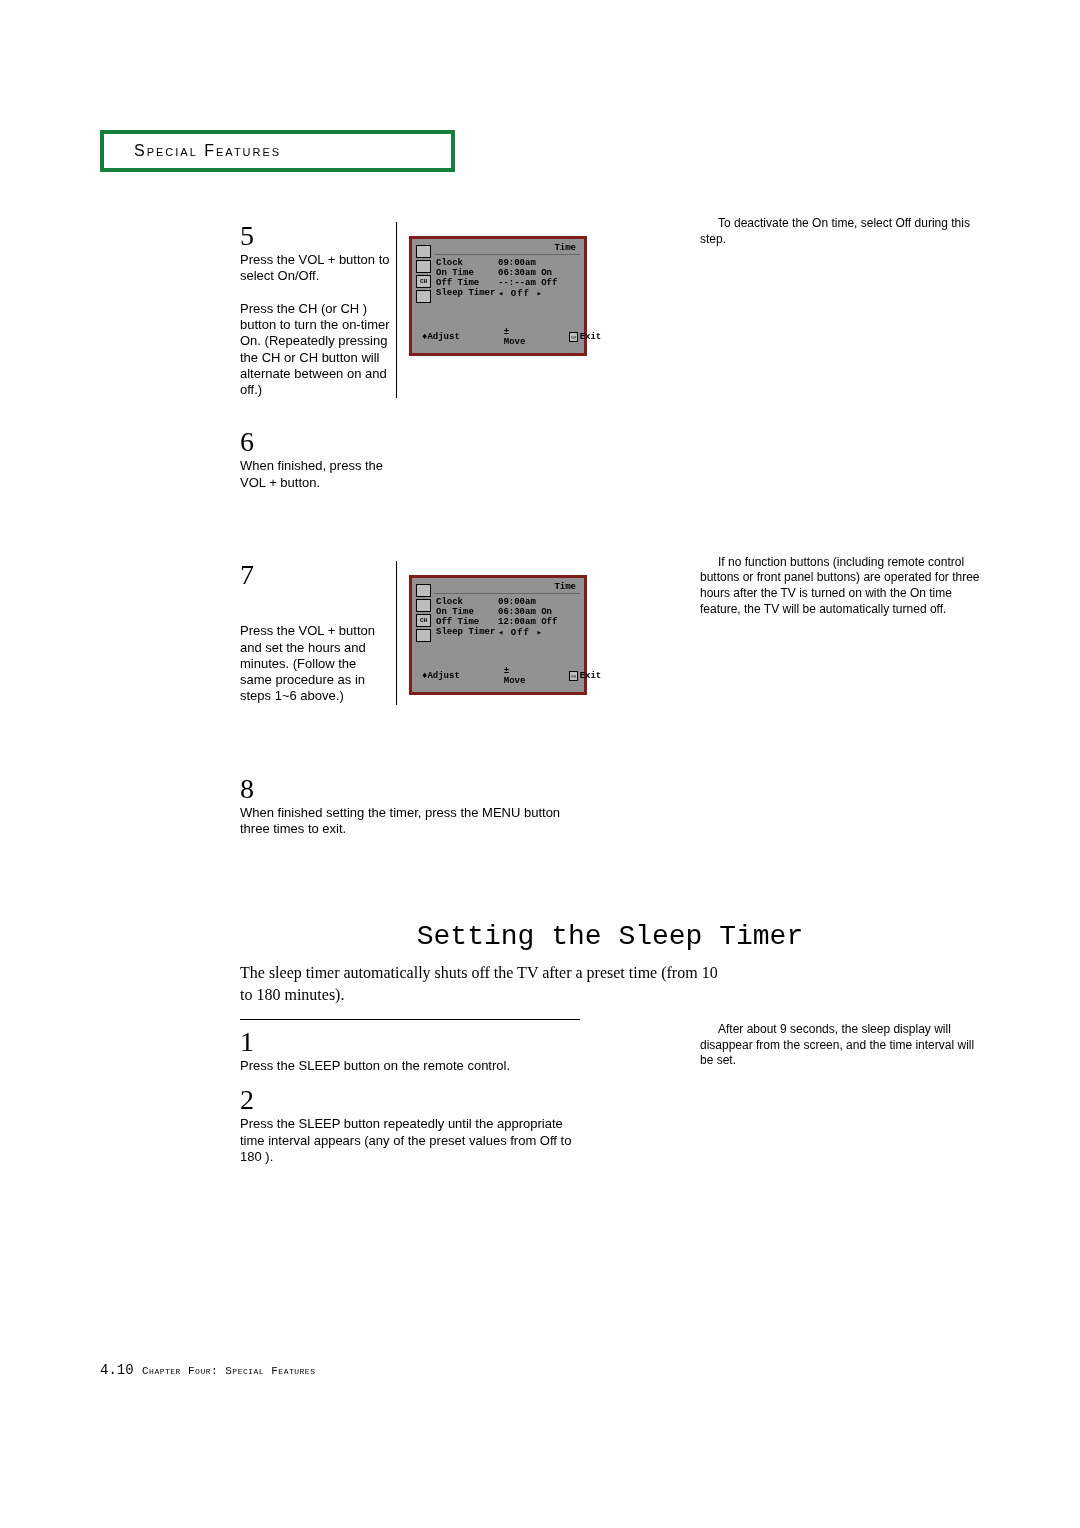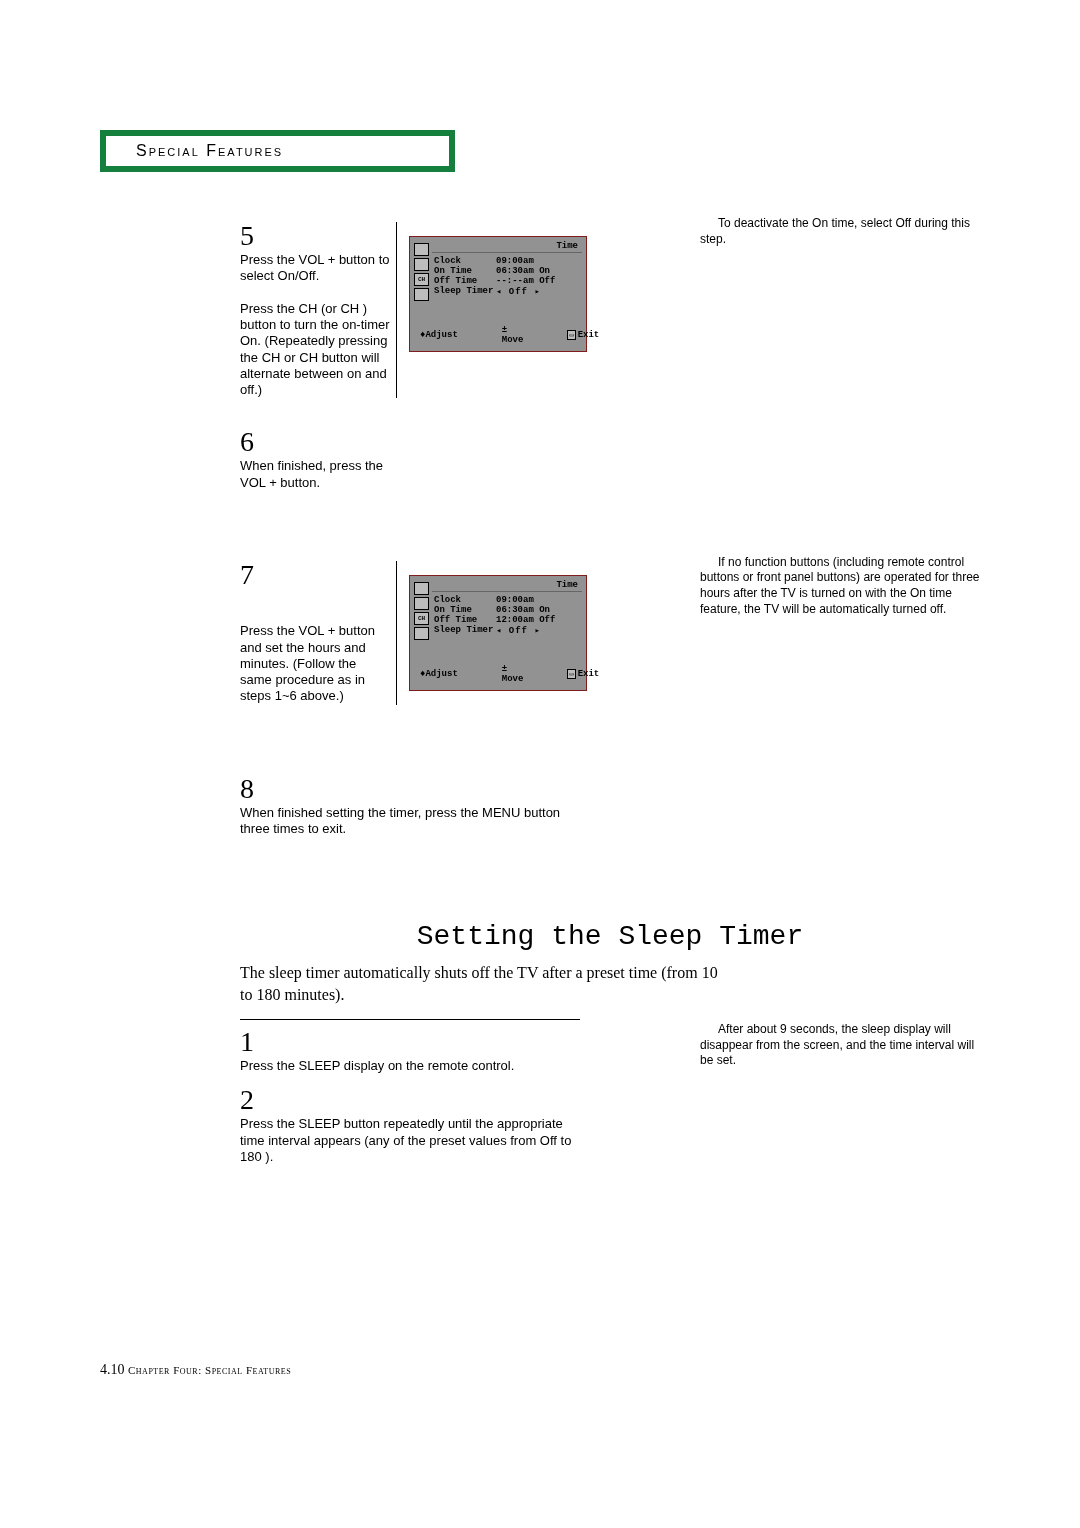--- a/index.html
+++ b/index.html
@@ -12,21 +12,21 @@
     color: #000;
   }
   .page {
     position: relative;
     width: 1080px;
     height: 1528px;
     box-sizing: border-box;
     padding: 130px 90px 0 100px;
   }
   .header-box {
-    border: 6px solid #15803d;
+    border: 4px solid #15803d;
     width: 355px;
     height: 42px;
     display: flex;
     align-items: center;
     padding-left: 30px;
     box-sizing: border-box;
   }
   .header-text {
     font-variant: small-caps;
     letter-spacing: 2px;
@@ -66,21 +66,21 @@
   .side-note {
     width: 280px;
     margin-left: auto;
     font-size: 12px;
     line-height: 1.3;
     text-indent: 1.5em;
   }
   .osd {
     width: 178px;
     background: #929292;
-    border: 1px solid #7f1d1d;
+    border: 3px solid #7f1d1d;
     padding: 4px;
     box-sizing: border-box;
     color: #000;
     font-family: "Courier New", monospace;
     font-size: 9px;
     font-weight: bold;
   }
   .osd-top {
     display: flex;
     gap: 3px;
@@ -153,21 +153,21 @@
   .section-lead {
     font-family: "Times New Roman", serif;
     font-size: 16px;
     line-height: 1.35;
     width: 480px;
   }
   .footer {
     position: absolute;
     left: 100px;
     bottom: 150px;
-    font-family: Liberation Serif, serif;
+    font-family: Liberation Mono, monospace;
     font-size: 14px;
   }
   .footer .sc {
     font-variant: small-caps;
     font-size: 11px;
     letter-spacing: 0.5px;
   }
   .rule {
     border-bottom: 1px solid #000;
     width: 340px;
@@ -287,21 +287,21 @@
     </div>
 
     <div class="section-title">Setting the Sleep Timer</div>
     <div class="section-lead">The sleep timer automatically shuts off the TV after a preset time (from 10 to 180 minutes).</div>
 
     <div class="rule"></div>
 
     <div class="row">
       <div class="inst-cell wide">
         <div class="step-num">1</div>
-        <span>Press the SLEEP display on the remote control.</span>
+        <span>Press the SLEEP button on the remote control.</span>
         <div style="height:12px;"></div>
         <div class="step-num">2</div>
         <span>Press the SLEEP button  repeatedly until the appropriate time interval appears (any of the preset values from  Off  to  180 ).</span>
       </div>
       <div class="side-note" style="margin-top:-6px;">After about 9 seconds, the sleep display will disappear from the screen, and the time interval will be set.</div>
     </div>
 
   </div>
 
   <div class="footer">

